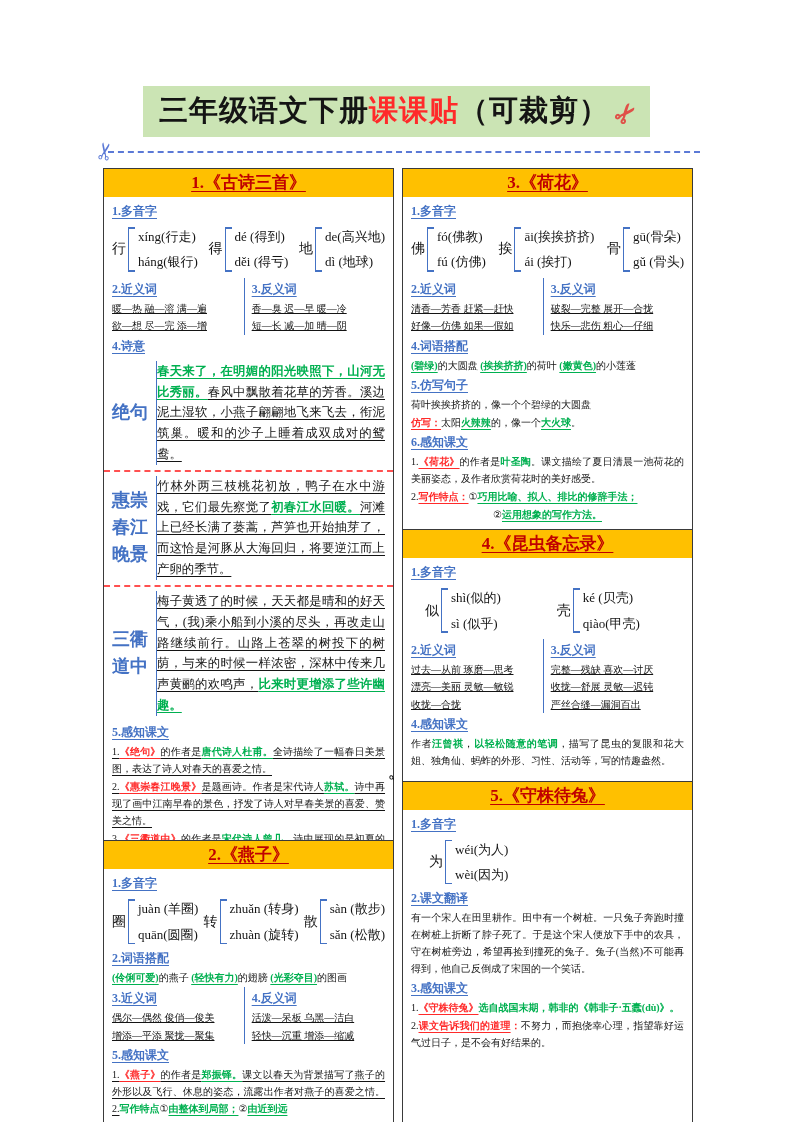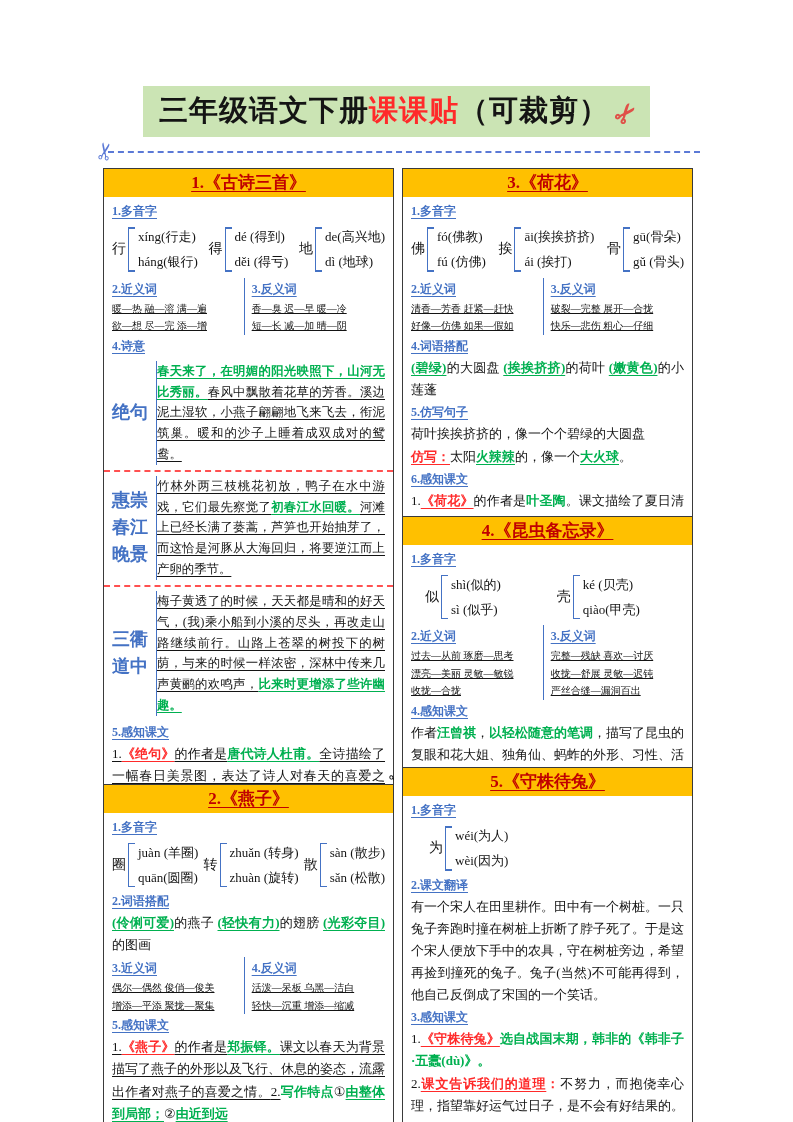--- a/index.html
+++ b/index.html
@@ -70,21 +70,21 @@
 
   
   .poems{margin:2px -8px 1px;}
   .poem-row{display:flex;padding:4px 8px 5px;}
   .poem-row + .poem-row{border-top:2px dashed var(--red_dash);}
   .poem-label{flex:0 0 44px;color:var(--blue);font-weight:bold;font-size:18px;
               display:flex;flex-direction:column;justify-content:center;line-height:1.5;}
   .poem-text{flex:1;border-left:1.5px solid var(--blue);
              font-size:12.4px;line-height:1.68;text-align:justify;}
 
-  .para{font-size:13px;line-height:1.7;text-align:justify;margin:1px 0;}
+  .para{font-size:10px;line-height:1.7;text-align:justify;margin:1px 0;}
   .para.center{text-align:center;}
 
   
   .seg{text-underline-offset:3px;text-decoration-thickness:1px;}
   .b{}
   .bu{text-decoration:underline;}
   .r{color:var(--red);font-weight:bold;}
   .ru{color:var(--red);font-weight:bold;text-decoration:underline;}
   .g{color:var(--green);font-weight:bold;}
   .gu{color:var(--green);font-weight:bold;text-decoration:underline;}

